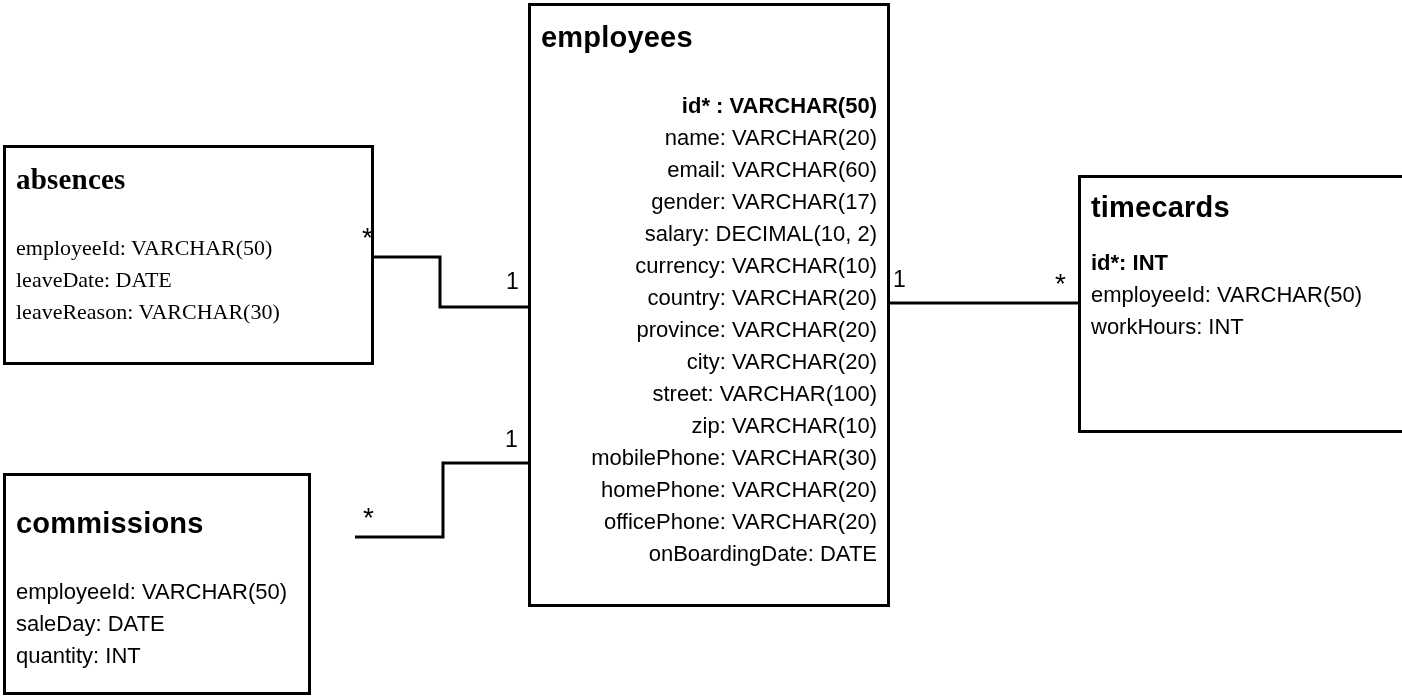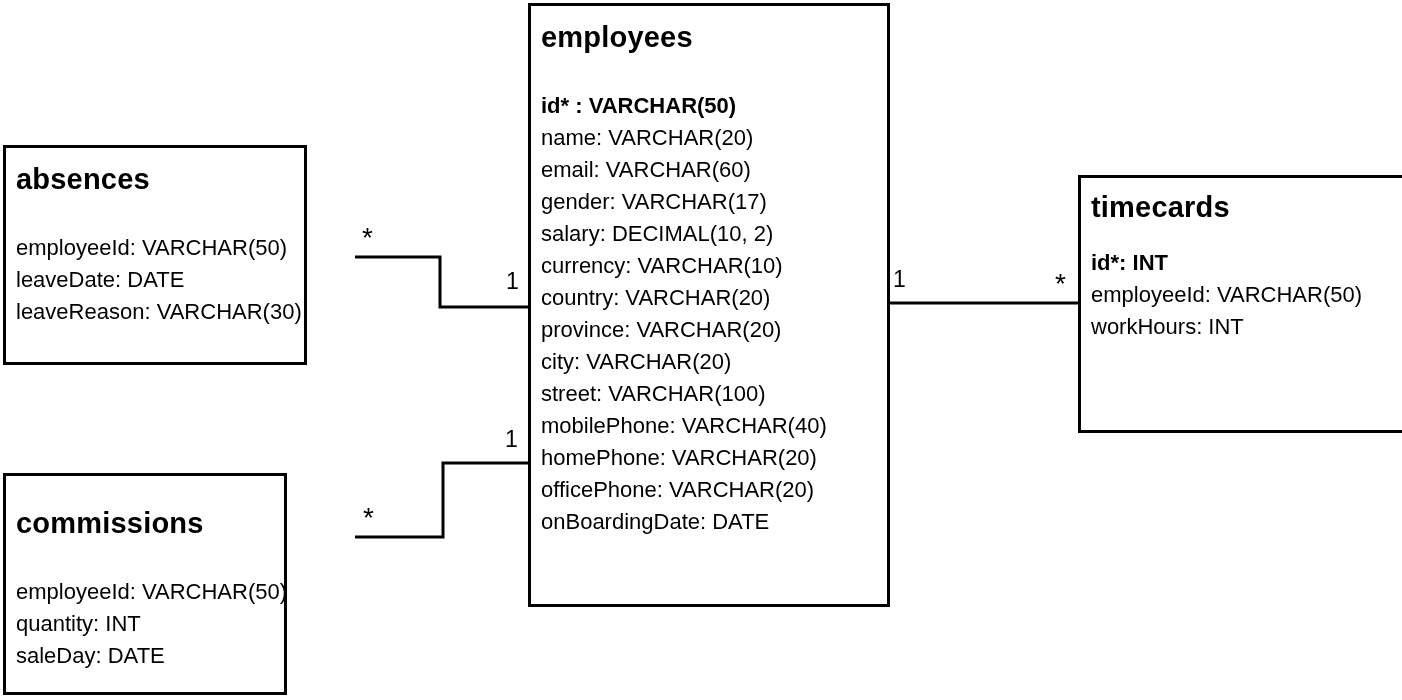--- a/index.html
+++ b/index.html
@@ -38,27 +38,27 @@
   .er-fields {
     font-size: 22px;
     line-height: 32px;
     white-space: nowrap;
   }
   .er-row { font-weight: 400; }
   .er-row.pk { font-weight: 700; }
 
   #t-employees   { left: 528px;  top: 3px;   width: 362px; height: 604px; }
   #t-employees   .er-title  { margin-top: 14px; }
-  #t-employees   .er-fields { margin-top: 36px; }
+  #t-employees   .er-fields { margin-top: 36px; text-align: right; }
 
-  #t-absences    { left: 3px;    top: 145px; width: 304px; height: 220px; }
+  #t-absences    { left: 3px;    top: 145px; width: 371px; height: 220px; font-family: Liberation Serif, serif; }
   #t-absences    .er-title  { margin-top: 14px; }
   #t-absences    .er-fields { margin-top: 36px; }
 
-  #t-commissions { left: 3px;    top: 473px; width: 284px; height: 222px; }
+  #t-commissions { left: 3px;    top: 473px; width: 308px; height: 222px; }
   #t-commissions .er-title  { margin-top: 30px; }
   #t-commissions .er-fields { margin-top: 36px; }
 
   #t-timecards   { left: 1078px; top: 175px; width: 358px; height: 258px; }
   #t-timecards   .er-title  { margin-top: 12px; }
   #t-timecards   .er-fields { margin-top: 23px; }
 
   .card-label {
     position: absolute;
     font-size: 23px;
@@ -91,42 +91,43 @@
       <div class="er-row pk">id* : VARCHAR(50)</div>
       <div class="er-row">name: VARCHAR(20)</div>
       <div class="er-row">email: VARCHAR(60)</div>
       <div class="er-row">gender: VARCHAR(17)</div>
       <div class="er-row">salary: DECIMAL(10, 2)</div>
       <div class="er-row">currency: VARCHAR(10)</div>
       <div class="er-row">country: VARCHAR(20)</div>
       <div class="er-row">province: VARCHAR(20)</div>
       <div class="er-row">city: VARCHAR(20)</div>
       <div class="er-row">street: VARCHAR(100)</div>
-      <div class="er-row">mobilePhone: VARCHAR(40)</div>
+      <div class="er-row">zip: VARCHAR(10)</div>
+      <div class="er-row">mobilePhone: VARCHAR(30)</div>
       <div class="er-row">homePhone: VARCHAR(20)</div>
       <div class="er-row">officePhone: VARCHAR(20)</div>
       <div class="er-row">onBoardingDate: DATE</div>
     </div>
   </div>
 
   <div class="er-table" id="t-absences">
     <div class="er-title">absences</div>
     <div class="er-fields">
       <div class="er-row">employeeId: VARCHAR(50)</div>
       <div class="er-row">leaveDate: DATE</div>
       <div class="er-row">leaveReason: VARCHAR(30)</div>
     </div>
   </div>
 
   <div class="er-table" id="t-commissions">
     <div class="er-title">commissions</div>
     <div class="er-fields">
       <div class="er-row">employeeId: VARCHAR(50)</div>
+      <div class="er-row">saleDay: DATE</div>
       <div class="er-row">quantity: INT</div>
-      <div class="er-row">saleDay: DATE</div>
     </div>
   </div>
 
   <div class="er-table" id="t-timecards">
     <div class="er-title">timecards</div>
     <div class="er-fields">
       <div class="er-row pk">id*: INT</div>
       <div class="er-row">employeeId: VARCHAR(50)</div>
       <div class="er-row">workHours: INT</div>
     </div>

